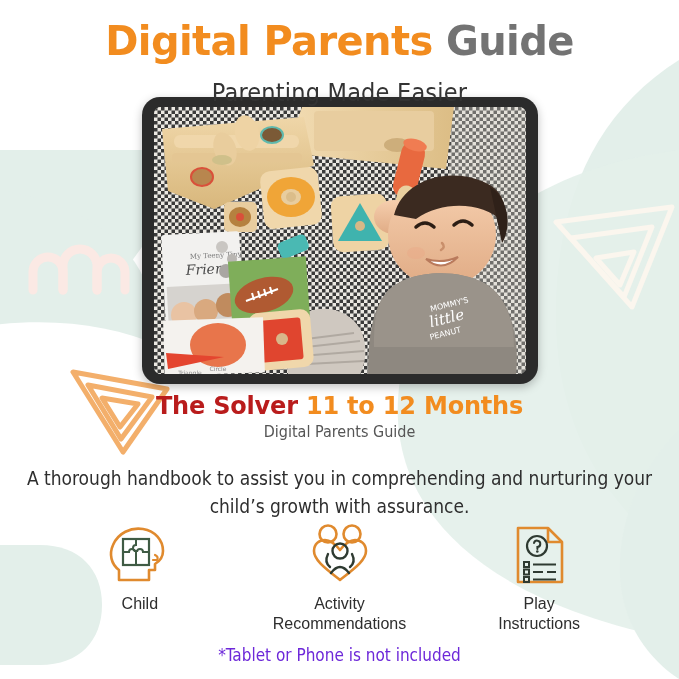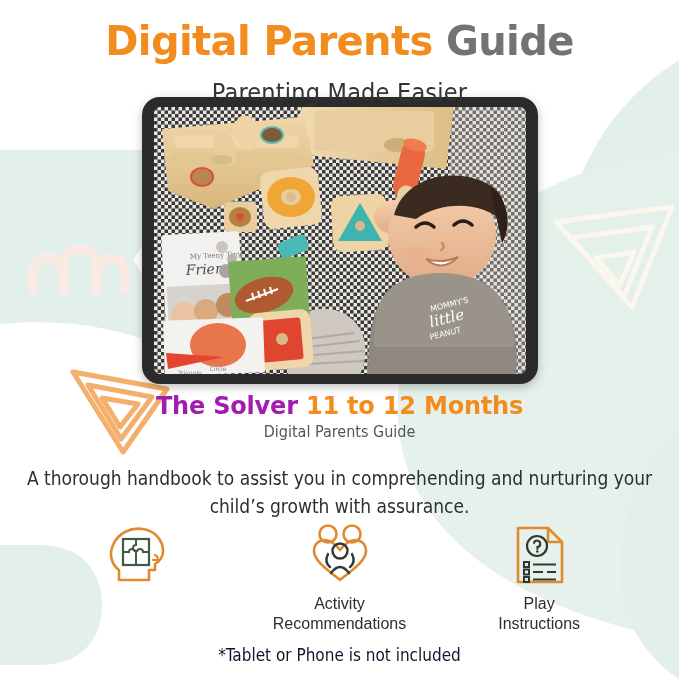--- a/index.html
+++ b/index.html
@@ -55,21 +55,21 @@
   }
   .photo { position:absolute; inset:0; }
 
   
   .mid { position:absolute; top:392px; left:0; width:679px; text-align:center; z-index:5; }
   .solver {
     font-size:24px; font-weight:bold;
     font-family:"DejaVu Sans", sans-serif;
     letter-spacing:-0.2px;
   }
-  .solver .green { color:#a21caf; }
+  .solver .green { color:#b91c1c; }
   .solver .orange { color:#F28C1F; }
   .dpg {
     margin-top:2px;
     font-size:16px; color:#555555;
     font-family:"DejaVu Sans Condensed","Liberation Sans", sans-serif;
     font-stretch:condensed;
   }
   .desc {
     margin-top:24px;
     font-size:19px; line-height:1.45; color:#2e2e2e;
@@ -86,21 +86,21 @@
   .feature .ficon { height:62px; display:flex; align-items:center; justify-content:center; }
   .feature .flabel {
     margin-top:8px;
     font-size:16px; line-height:1.25; color:#2e2e2e;
     font-family:"Liberation Sans", sans-serif;
   }
 
   .note {
     position:absolute; top:645px; left:0; width:679px;
     text-align:center;
-    font-size:17px; color:#0f172a;
+    font-size:17px; color:#6d28d9;
     font-family:"DejaVu Sans Condensed","Liberation Sans", sans-serif;
     font-stretch:condensed;
     z-index:5;
   }
 </style>
 </head>
 <body>
 
 <svg id="bg" viewBox="0 0 679 679" width="679" height="679">
   <defs>
@@ -292,20 +292,21 @@
   <div class="feature">
     <div class="ficon">
       <svg width="70" height="62" viewBox="0 0 70 62">
         <path d="M14,56 L14,46 C6,40 4,30 8,21 C13,9 26,3 38,5 C50,7 58,16 58,27 C58,33 55,37 50,40 L50,46 L44,46 L44,56 Z" fill="none" stroke="#E08A2E" stroke-width="2.6" stroke-linejoin="round" stroke-linecap="round"></path>
         <rect x="18" y="15" width="26" height="26" fill="none" stroke="#3F5B44" stroke-width="2.2"></rect>
         <path d="M31,15 L31,21 a3,3 0 0 0 0,6 L31,41 M18,28 L24,28 a3,3 0 0 1 6,0 M44,28 L38,28 a3,3 0 0 0 -6,0" fill="none" stroke="#3F5B44" stroke-width="2"></path>
         <path d="M50,31 q4,2 2,5 l-4,0" fill="none" stroke="#E08A2E" stroke-width="2.2" stroke-linecap="round"></path>
       </svg>
     </div>
     <div class="flabel">
+      <div>Child</div>
     </div>
   </div>
 
   <div class="feature">
     <div class="ficon">
       <svg width="70" height="62" viewBox="0 0 70 62">
         <circle cx="23" cy="10" r="8.5" fill="none" stroke="#E08A2E" stroke-width="2.6"></circle>
         <circle cx="47" cy="10" r="8.5" fill="none" stroke="#E08A2E" stroke-width="2.6"></circle>
         <path d="M35,56 C20,44 9,36 9,27 C9,20 14,16 20,16 C26,16 31,21 35,26 C39,21 44,16 50,16 C56,16 61,20 61,27 C61,36 50,44 35,56 Z" fill="none" stroke="#E08A2E" stroke-width="2.6" stroke-linejoin="round"></path>
         <circle cx="35" cy="27" r="7.5" fill="none" stroke="#2E3A31" stroke-width="2.4"></circle>

